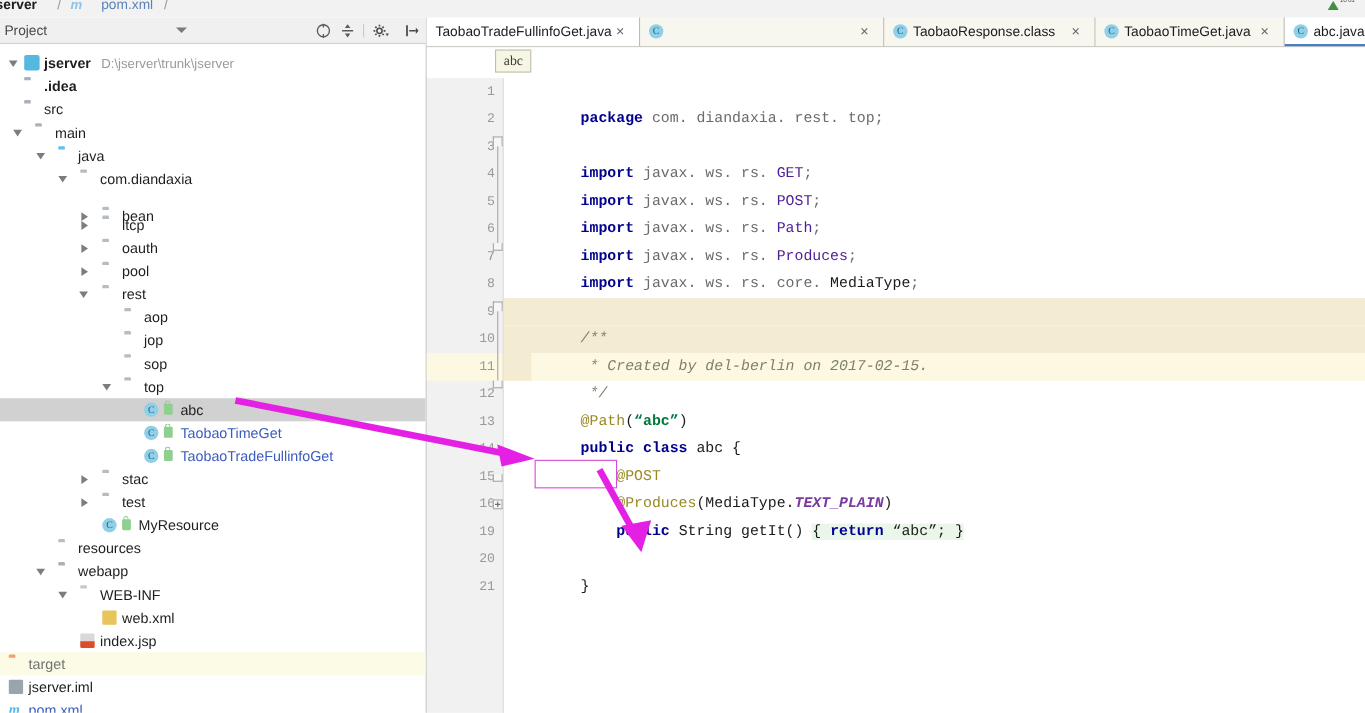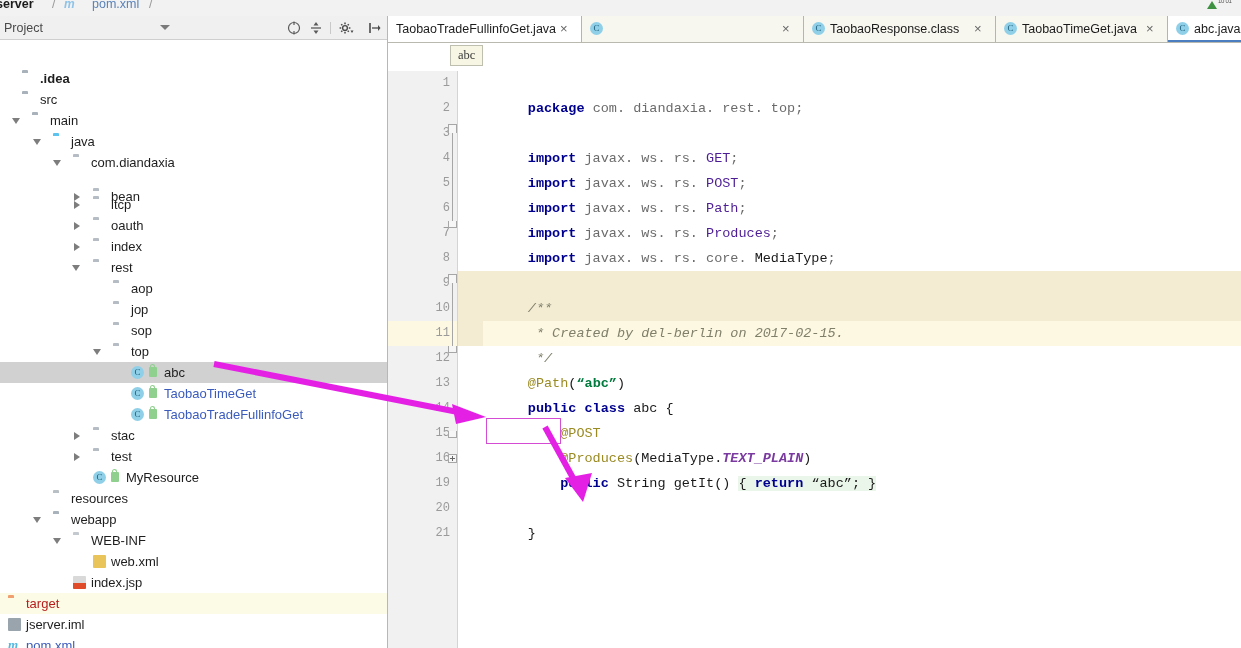--- a/index.html
+++ b/index.html
@@ -139,21 +139,21 @@
   }
   .mico{
     position:absolute;top:3px;width:14px;height:14px;
     color:#55b8e0;font-size:13px;font-style:italic;font-weight:bold;
     line-height:14px;font-family:"Liberation Serif",serif;
   }
   .lbl{position:absolute;top:0;}
   .lbl.blue{color:#3b5bbd;}
   .lbl.bold{font-weight:bold;}
   .lbl.grey{color:#9a9a9a;font-size:12px;}
-  .lbl.orange{color:#b91c1c;}
+  .lbl.orange{color:#737373;}
 
   
   .editor-area{
     position:absolute;left:388px;top:16px;width:853px;height:632px;background:#fff;
   }
   .tabbar{
     position:absolute;left:0;top:0;width:853px;height:27px;
     background:#e8e8e2;border-bottom:1px solid #b9b9b0;box-sizing:border-box;
   }
   .tab{
@@ -324,20 +324,26 @@
         <svg width="16" height="16" viewBox="0 0 16 16">
           <line x1="4" y1="3" x2="4" y2="13" stroke="#4a4a4a" stroke-width="1.6"></line>
           <line x1="6" y1="8" x2="12" y2="8" stroke="#4a4a4a" stroke-width="1.3"></line>
           <polygon points="12,5 12,11 14.5,8" fill="#4a4a4a"></polygon>
         </svg>
       </span>
     </div>
 
     <div class="tree">
 
+      <div class="row" style="top:7px;">
+        <span class="arrow open" style="left:8px;"></span>
+        <span class="modicon" style="left:22px;"></span>
+        <span class="lbl bold" style="left:40px;">jserver</span>
+        <span class="lbl grey" style="left:92px;top:1px;">D:\jserver\trunk\jserver</span>
+      </div>
 
       <div class="row" style="top:28px;font-weight:bold;">
         <span class="ico folder" style="left:22px;"></span>
         <span class="lbl" style="left:40px;">.idea</span>
       </div>
 
       <div class="row" style="top:49px;">
         <span class="ico folder" style="left:22px;"></span>
         <span class="lbl" style="left:40px;">src</span>
       </div>
@@ -374,21 +380,21 @@
 
       <div class="row" style="top:175px;">
         <span class="arrow closed" style="left:74px;"></span>
         <span class="ico folder pkg" style="left:93px;"></span>
         <span class="lbl" style="left:111px;">oauth</span>
       </div>
 
       <div class="row" style="top:196px;">
         <span class="arrow closed" style="left:74px;"></span>
         <span class="ico folder pkg" style="left:93px;"></span>
-        <span class="lbl" style="left:111px;">index</span>
+        <span class="lbl" style="left:111px;">pool</span>
       </div>
 
       <div class="row" style="top:217px;">
         <span class="arrow open" style="left:72px;"></span>
         <span class="ico folder pkg" style="left:93px;"></span>
         <span class="lbl" style="left:111px;">rest</span>
       </div>
 
       <div class="row" style="top:238px;">
         <span class="ico folder pkg" style="left:113px;"></span>

